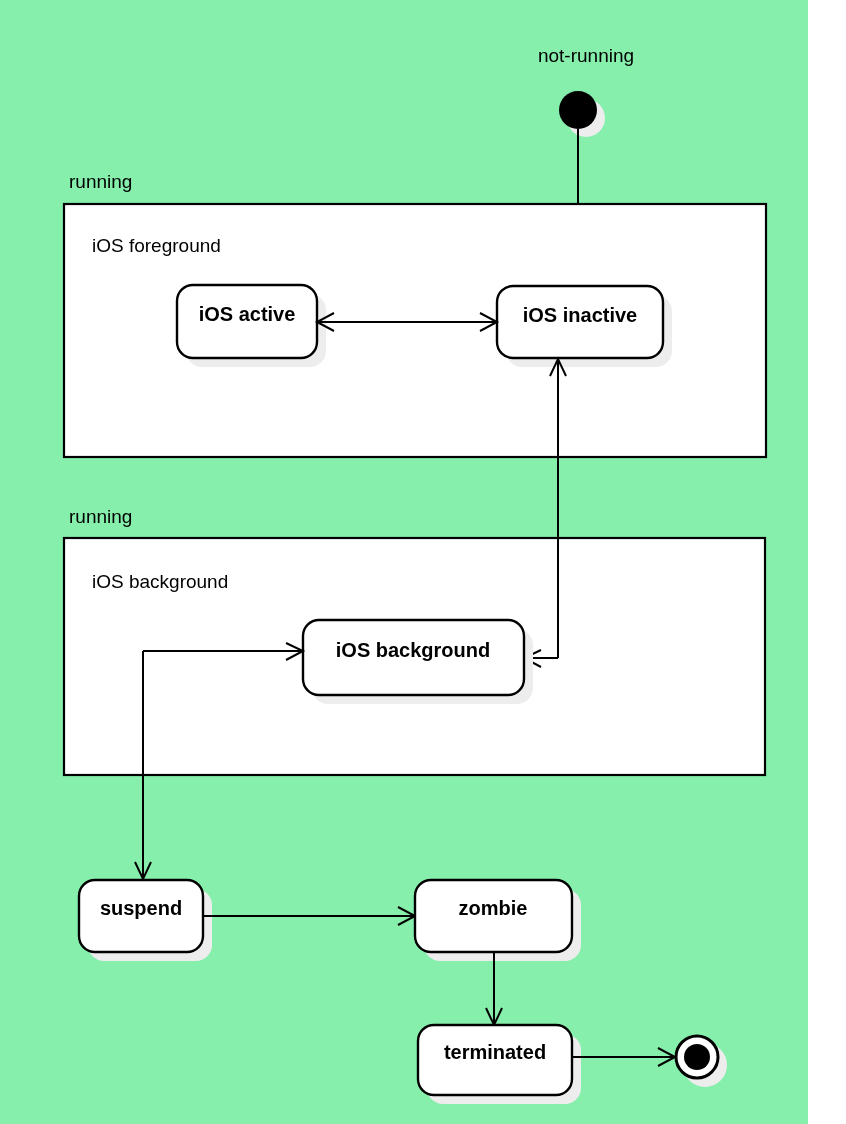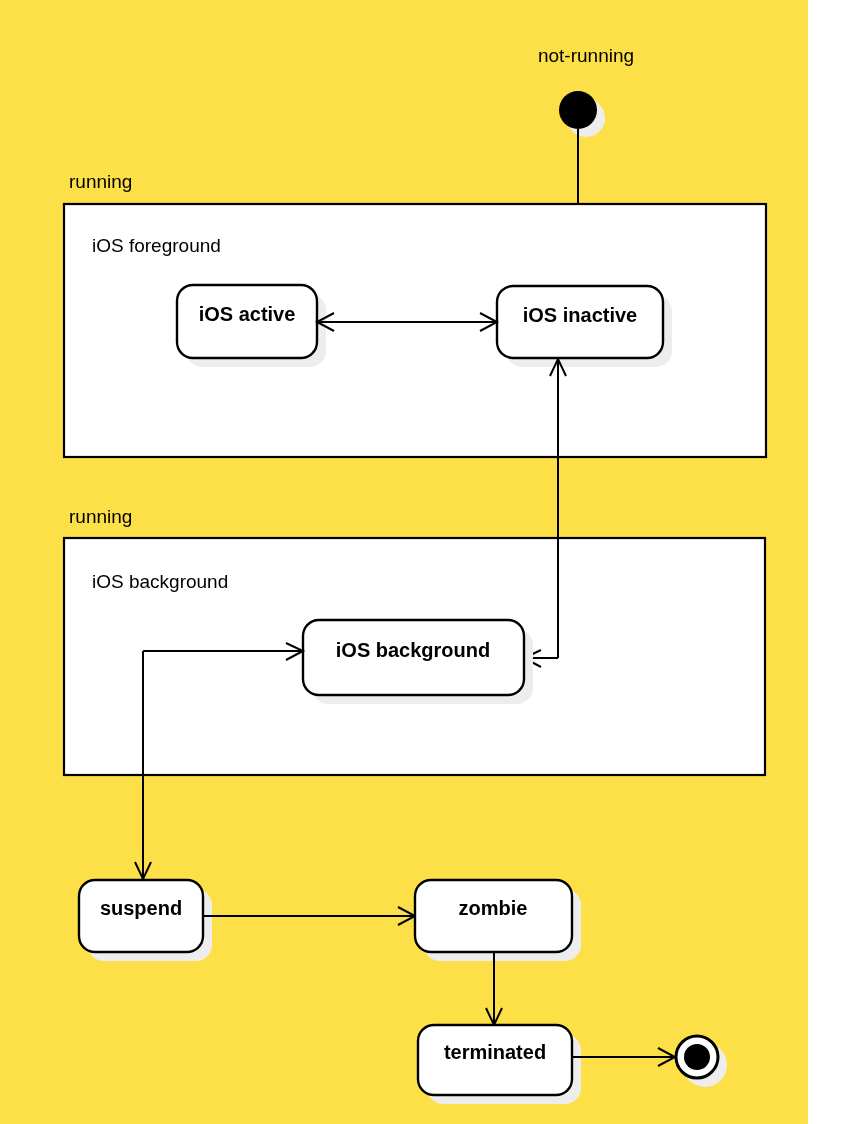--- a/index.html
+++ b/index.html
@@ -7,21 +7,21 @@
     padding: 0;
     background: #ffffff;
   }
   body {
     font-family: "Liberation Sans", sans-serif;
   }
   #diagram-root {
     position: relative;
     width: 808px;
     height: 1124px;
-    background: #fde047;
+    background: #86efac;
     overflow: hidden;
   }
   #diagram-svg {
     position: absolute;
     left: 0;
     top: 0;
     width: 846px;
     height: 1124px;
   }
   .region-label,

